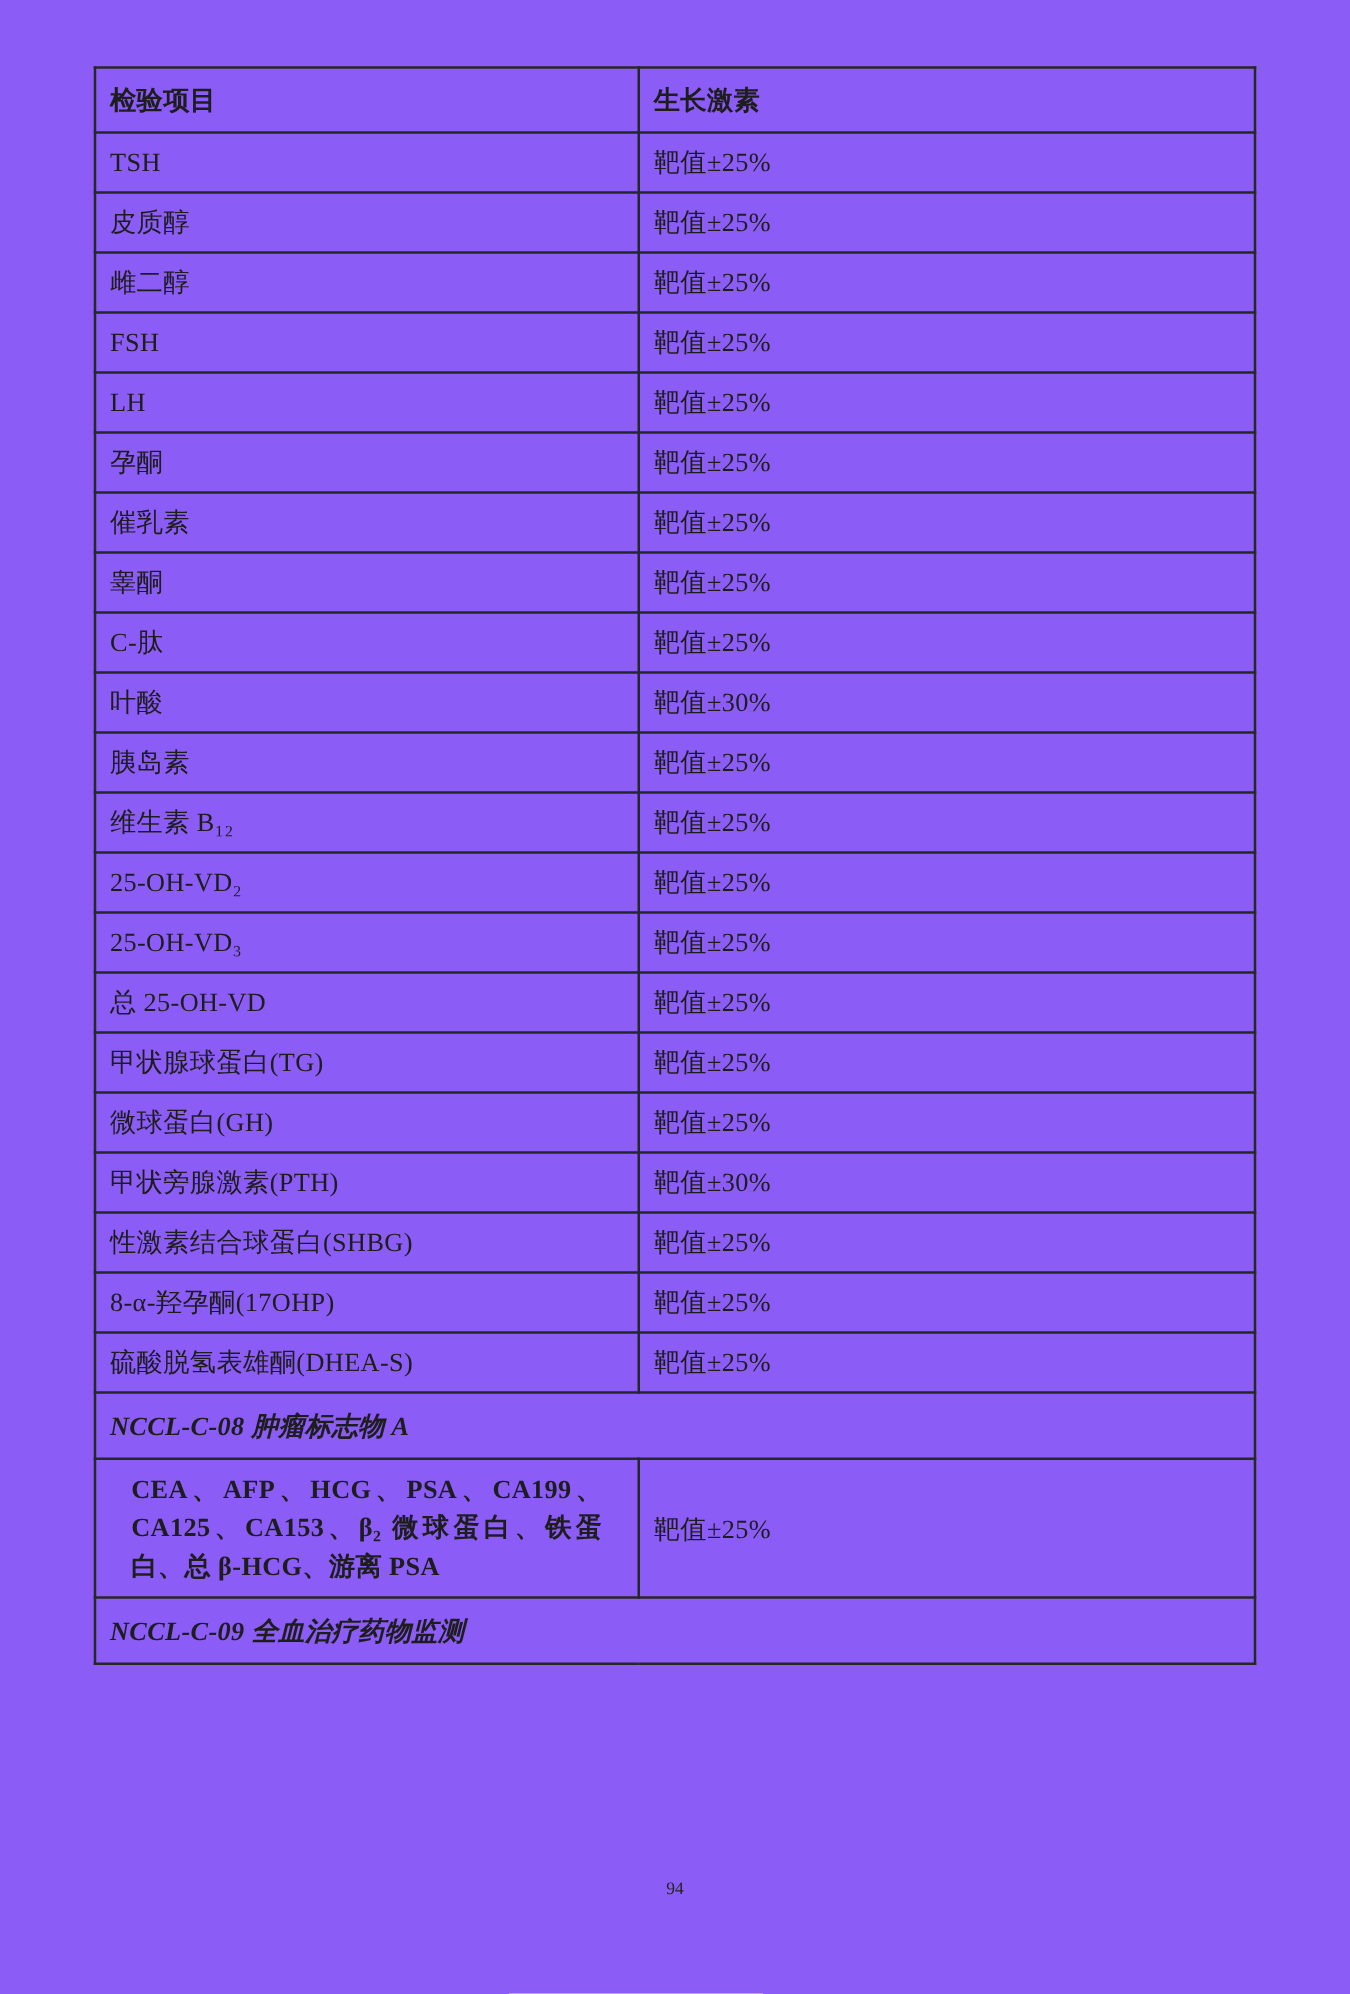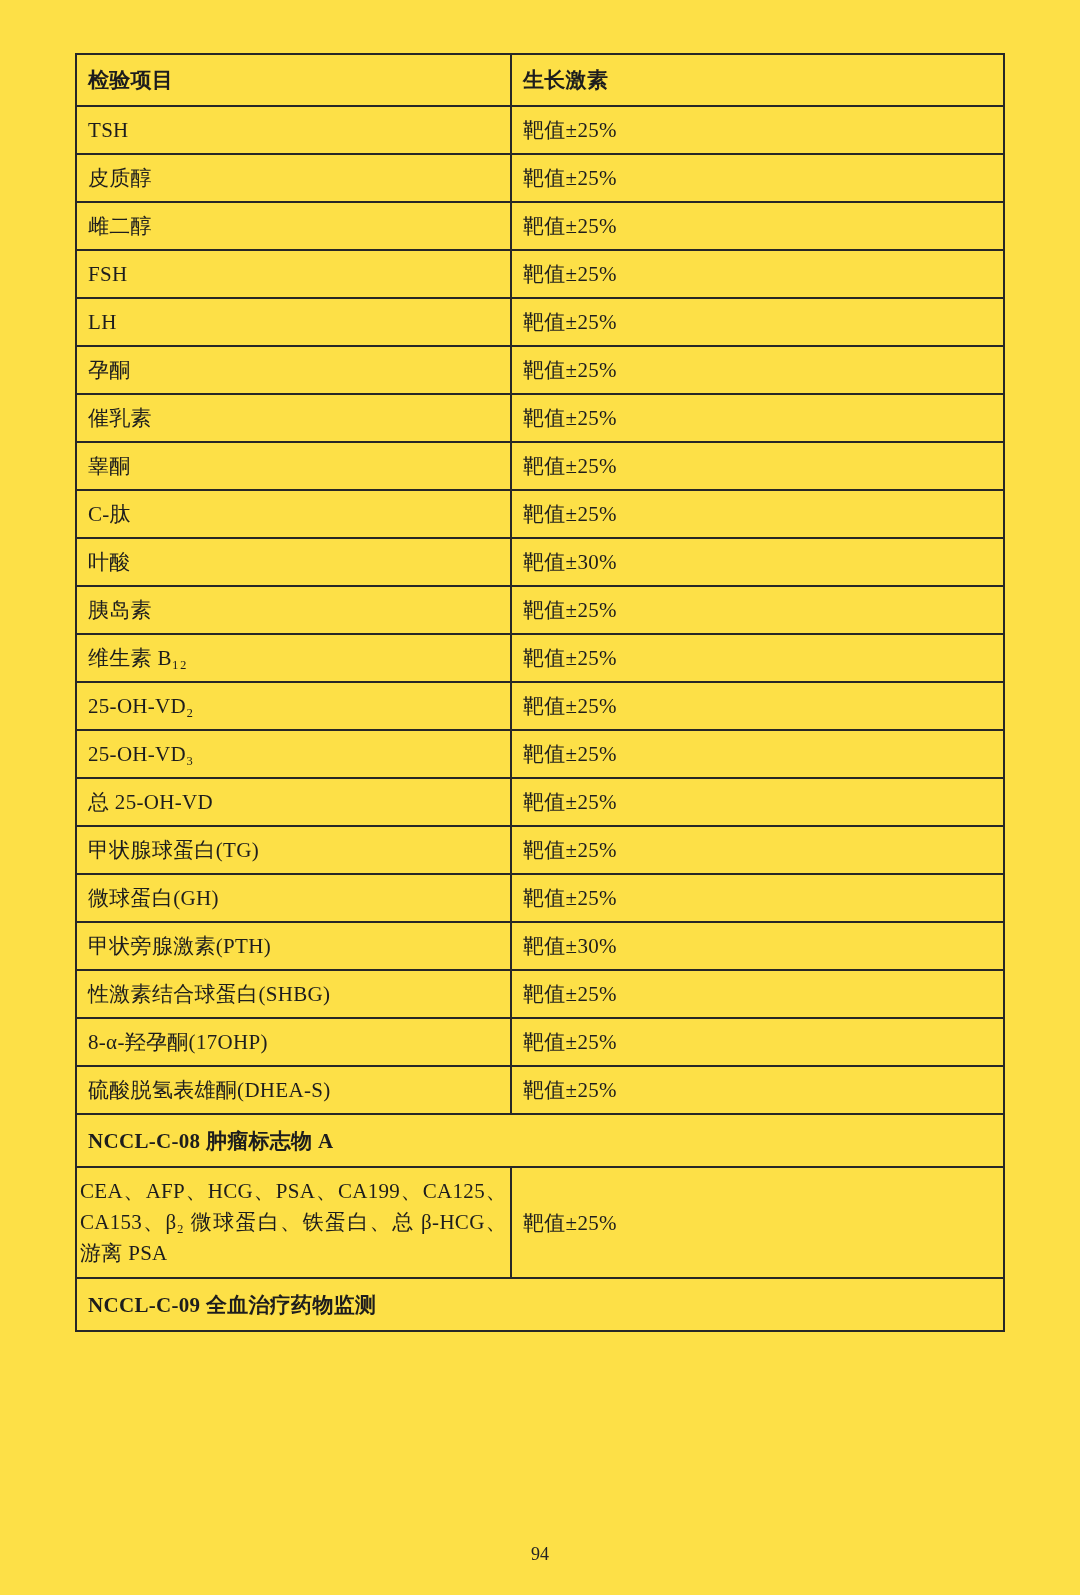--- a/index.html
+++ b/index.html
@@ -7,21 +7,21 @@
   body {
     width: 1080px;
     height: 1595px;
     position: relative;
     font-family: "Liberation Serif", "DejaVu Serif", serif;
     color: #1d1d1d;
   }
   .page {
     position: absolute;
     inset: 0;
-    background: #fde047;
+    background: #8b5cf6;
   }
   .doc-table {
     position: absolute;
     left: 75px;
     top: 53px;
     width: 928px;
     border-collapse: collapse;
     table-layout: fixed;
   }
   .col-item  { width: 435px; }
@@ -36,35 +36,37 @@
     letter-spacing: 0.3px;
   }
   thead .cell {
     font-weight: bold;
     height: 52px;
   }
   tbody .cell { height: 48px; }
   tr.section-row .cell {
     font-weight: bold;
     height: 53px;
+    font-style: italic;
   }
   tr.multiline-row .cell { height: 95px; }
   tr.multiline-row .item-cell {
     text-align: justify;
     text-align-last: left;
     line-height: 31px;
-    padding: 8px 3px;
+    padding: 8px 28px;
+    font-weight: bold;
   }
   .page-number {
     position: absolute;
-    top: 1544px;
+    top: 1504px;
     left: 0;
     width: 100%;
     text-align: center;
-    font-size: 18px;
+    font-size: 14px;
     color: #242424;
   }
 </style>
 </head>
 <body>
 
 <div class="page">
 
   <table class="doc-table">
     <colgroup>

